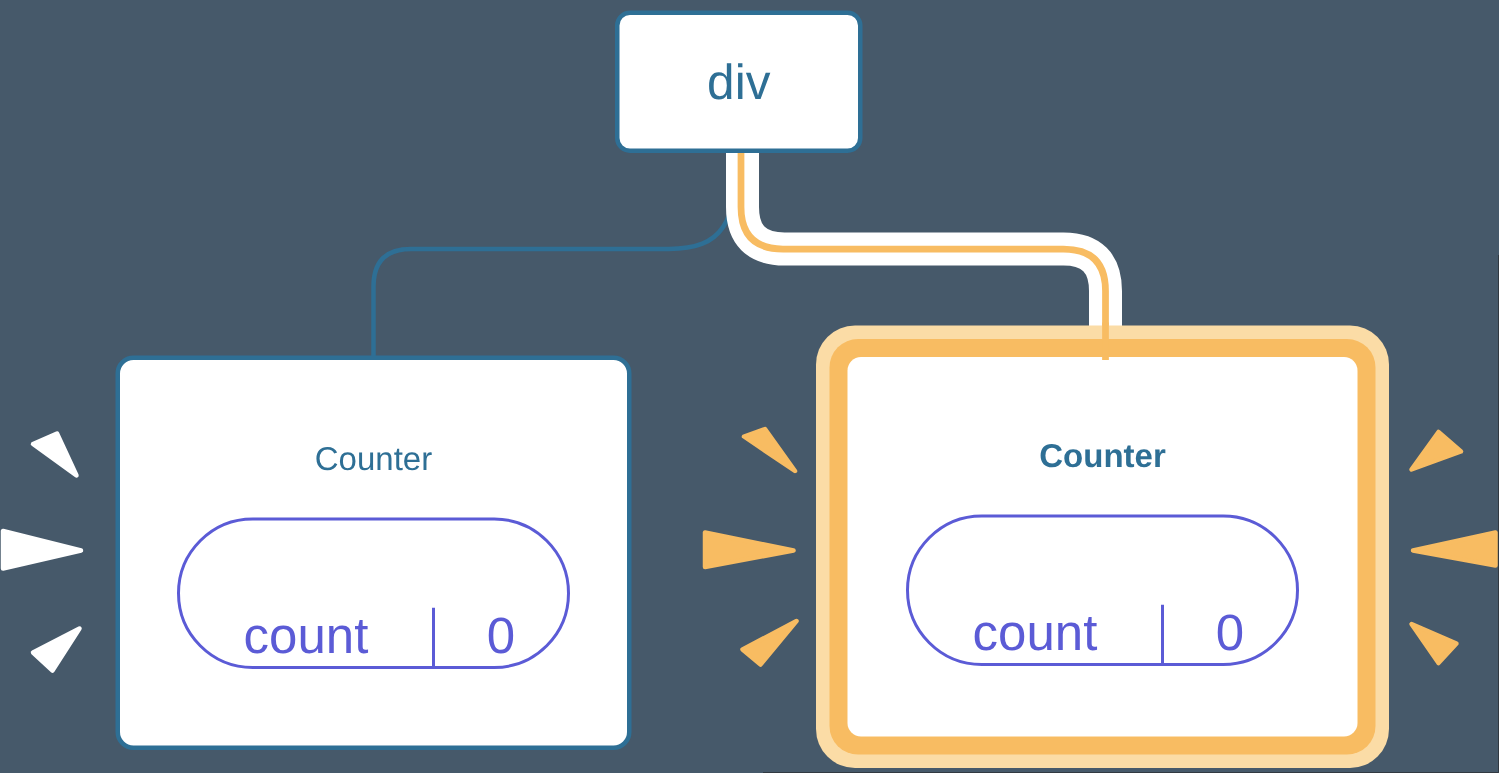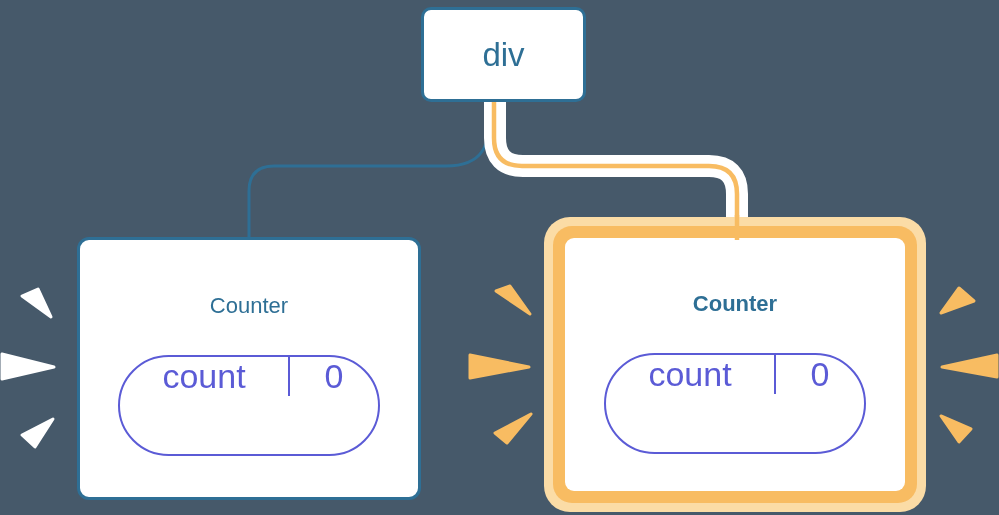--- a/index.html
+++ b/index.html
@@ -14,39 +14,39 @@
   }
   .layer{position:absolute; left:0; top:0; width:999px; height:515px; pointer-events:none;}
   .edge-blue{fill:none; stroke:var(--blue); stroke-width:3;}
   .edge-casing{fill:none; stroke:#ffffff; stroke-width:22;}
   .edge-orange{fill:none; stroke:var(--orange); stroke-width:4.5;}
   .ray{stroke-linejoin:round; stroke-width:3;}
   .ray-white{fill:#ffffff; stroke:#ffffff;}
   .ray-orange{fill:var(--orange); stroke:var(--orange);}
 
   .node-root{
-    position:absolute; left:421px; top:7px; width:165px; height:95px;
+    position:absolute; left:410px; top:7px; width:165px; height:95px;
     background:var(--card); border:3px solid var(--blue); border-radius:10px;
     box-sizing:border-box; display:flex; align-items:center; justify-content:center;
     color:var(--blue); font-size:33px;
   }
   .counter-card{
     position:absolute; left:77px; top:237px; width:344px; height:263px;
     background:var(--card); border:3px solid var(--blue); border-radius:12px;
     box-sizing:border-box; display:flex; flex-direction:column; align-items:center;
     padding-top:44px;
   }
   .card-title{
     color:var(--blue); font-size:22px; line-height:44px; font-weight:400;
   }
   .card-title.bold{font-weight:700;}
   .state-pill{
-    margin-top:27px; width:262px; height:101px; box-sizing:border-box;
+    margin-top:17px; width:262px; height:101px; box-sizing:border-box;
     border:2.5px solid var(--purple); border-radius:51px;
-    display:flex; align-items:flex-start; background:var(--card);
+    display:flex; align-items:flex-end; background:var(--card);
     color:var(--purple); font-size:34px;
   }
   .pill-cell{display:flex; align-items:center; justify-content:center;}
   .pill-cell.name{flex:1;}
   .pill-cell.value{width:88px; border-left:2.5px solid var(--purple);
     border-top-right-radius:51px; border-bottom-right-radius:51px;}
 
   .hl-outer{
     position:absolute; left:544px; top:217px; width:382px; height:295px;
     box-sizing:border-box; background:var(--peach); border-radius:26px; padding:9px;

